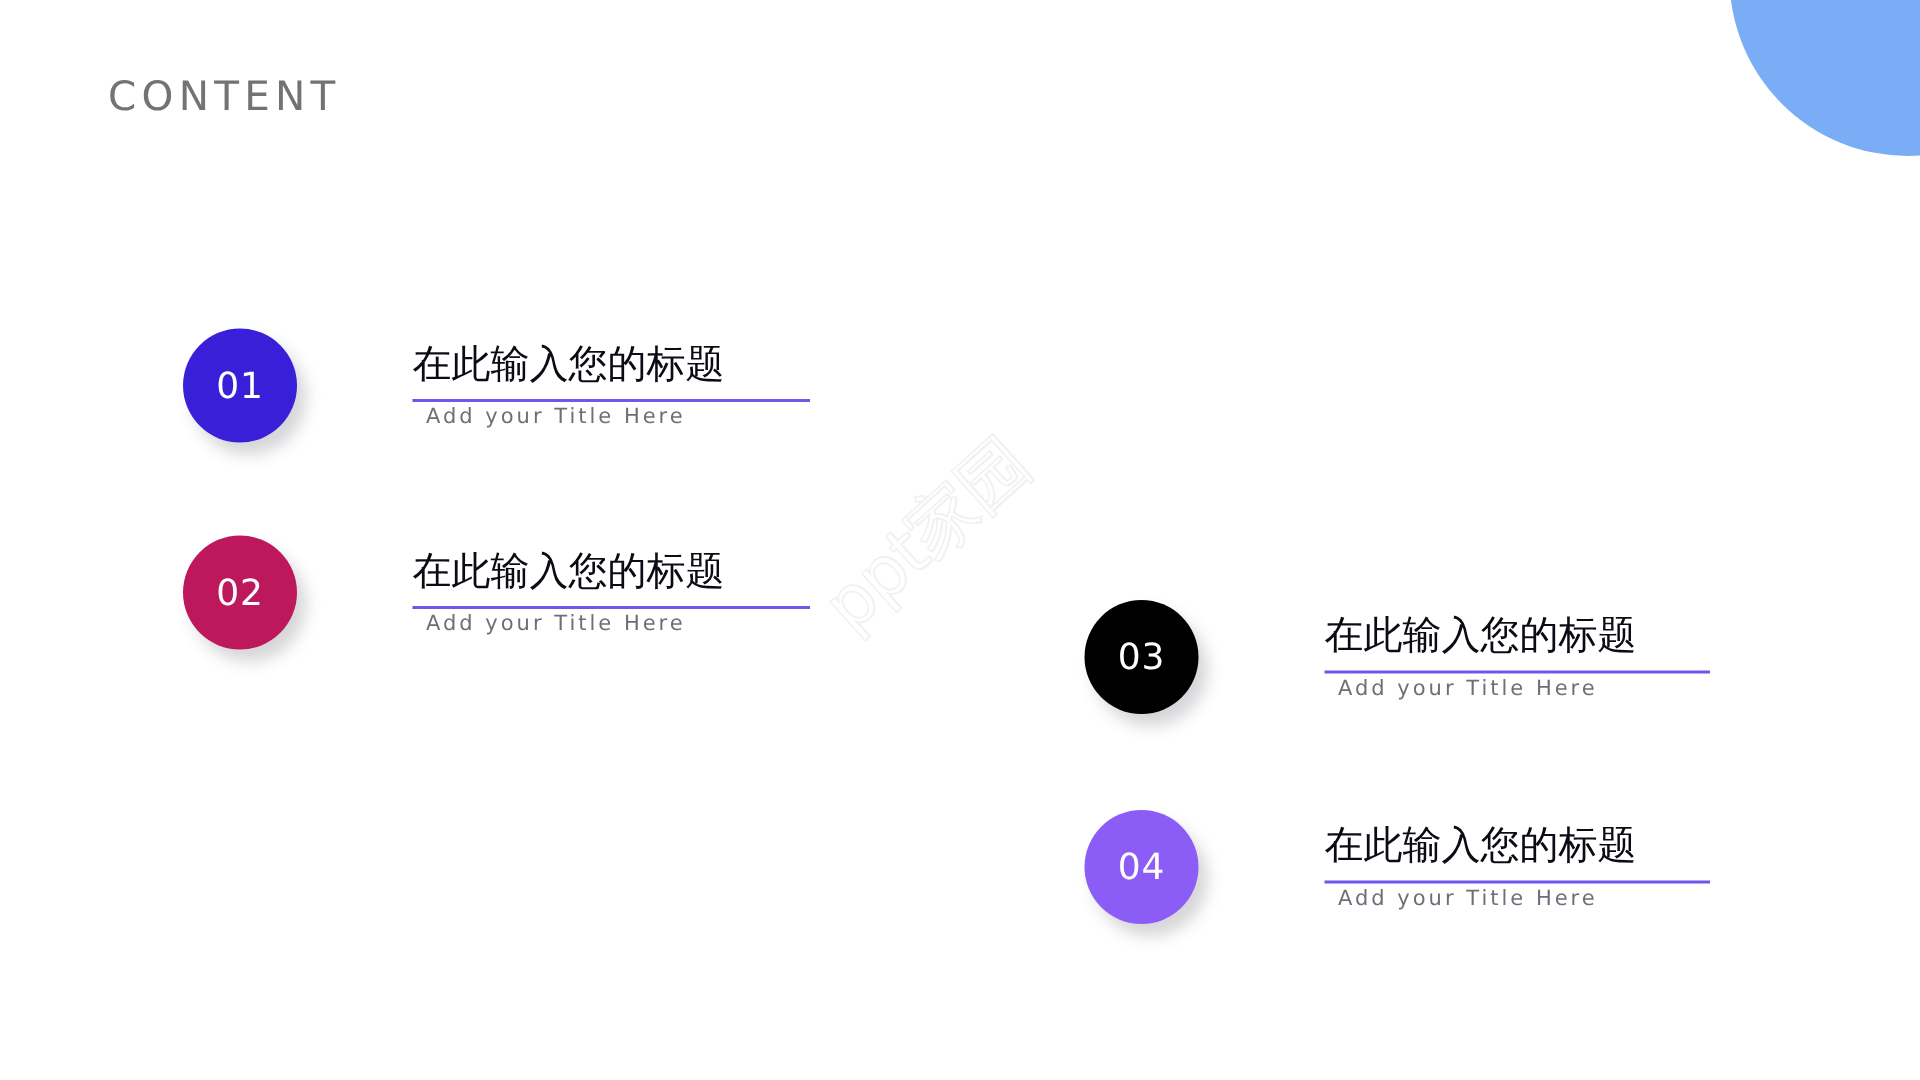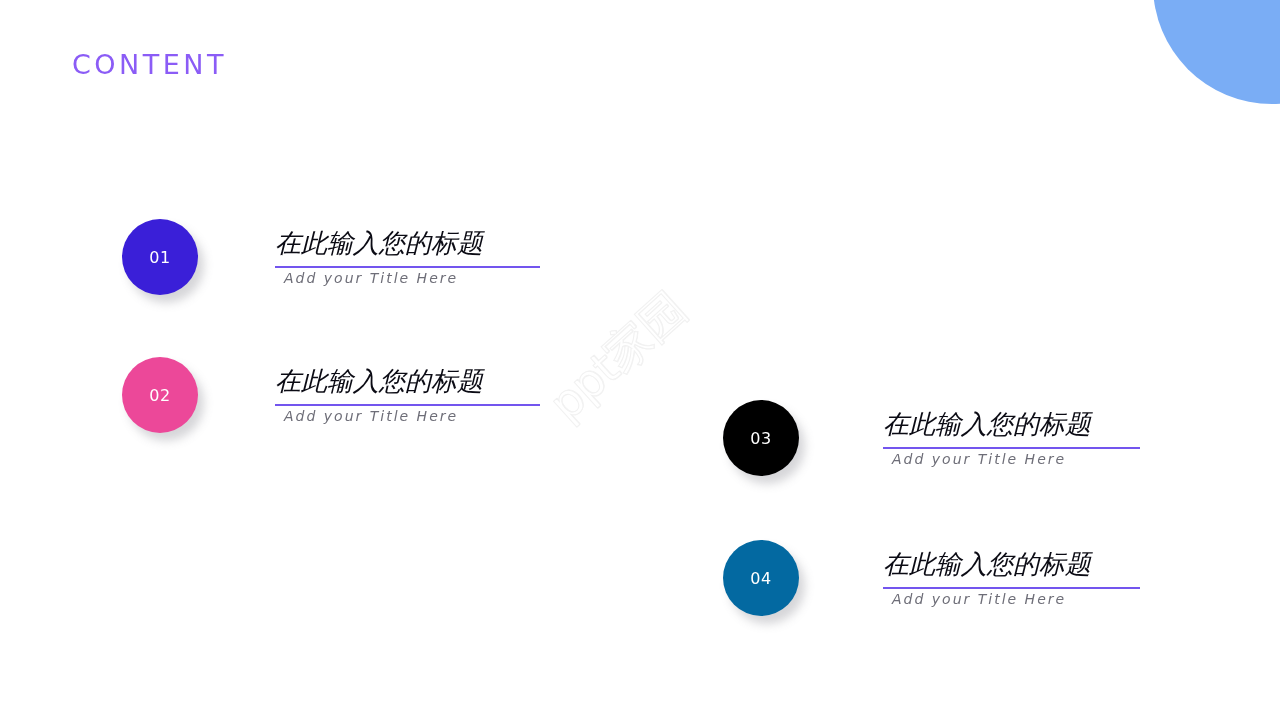--- a/index.html
+++ b/index.html
@@ -62,47 +62,46 @@
     letter-spacing: 1px;
     white-space: pre;
     font-weight: 400;
   }
   #page-title-en {
     margin-top: 14px;
     margin-left: 2px;
     font-family: "DejaVu Sans", "Liberation Sans", sans-serif;
     font-size: 27px;
     line-height: 30px;
-    color: #8b5cf6;
+    color: #737373;
     letter-spacing: 3.5px;
     font-weight: 400;
   }
 
   
   .content-item {
     position: absolute;
   }
   .item-badge {
     position: absolute;
     width: 76px;
     height: 76px;
     border-radius: 50%;
     display: flex;
     align-items: center;
     justify-content: center;
     color: #ffffff;
-    font-size: 16px;
+    font-size: 24px;
     letter-spacing: 0.5px;
     font-weight: 400;
     box-shadow: 6px 8px 10px rgba(120,120,130,0.30);
     font-family: "DejaVu Sans", "Liberation Sans", sans-serif;
   }
   .item-text {
     position: absolute;
-    font-style: italic;
   }
   .item-title {
     font-family: "DejaVu Sans", "Liberation Sans", sans-serif;
     font-size: 26px;
     line-height: 30px;
     color: #0b0b14;
     white-space: nowrap;
     font-weight: 400;
   }
   .item-rule {
@@ -153,37 +152,37 @@
 <div class="content-item" id="item-01">
   <div class="item-badge" style="background: rgb(58, 31, 216);">01</div>
   <div class="item-text">
     <div class="item-title">在此输入您的标题</div>
     <div class="item-rule" style="background: rgb(115, 85, 238);"></div>
     <div class="item-sub">Add your Title Here</div>
   </div>
 </div>
 
 <div class="content-item" id="item-02">
-  <div class="item-badge" style="background: #ec4899;">02</div>
+  <div class="item-badge" style="background: #be185d;">02</div>
   <div class="item-text">
     <div class="item-title">在此输入您的标题</div>
     <div class="item-rule" style="background: rgb(115, 85, 238);"></div>
     <div class="item-sub">Add your Title Here</div>
   </div>
 </div>
 
 <div class="content-item" id="item-03">
   <div class="item-badge" style="background: #000000;">03</div>
   <div class="item-text">
     <div class="item-title">在此输入您的标题</div>
     <div class="item-rule" style="background: rgb(115, 85, 238);"></div>
     <div class="item-sub">Add your Title Here</div>
   </div>
 </div>
 
 <div class="content-item" id="item-04">
-  <div class="item-badge" style="background: #0369a1;">04</div>
+  <div class="item-badge" style="background: #8b5cf6;">04</div>
   <div class="item-text">
     <div class="item-title">在此输入您的标题</div>
     <div class="item-rule" style="background: rgb(115, 85, 238);"></div>
     <div class="item-sub">Add your Title Here</div>
   </div>
 </div>
 
 </body></html>

